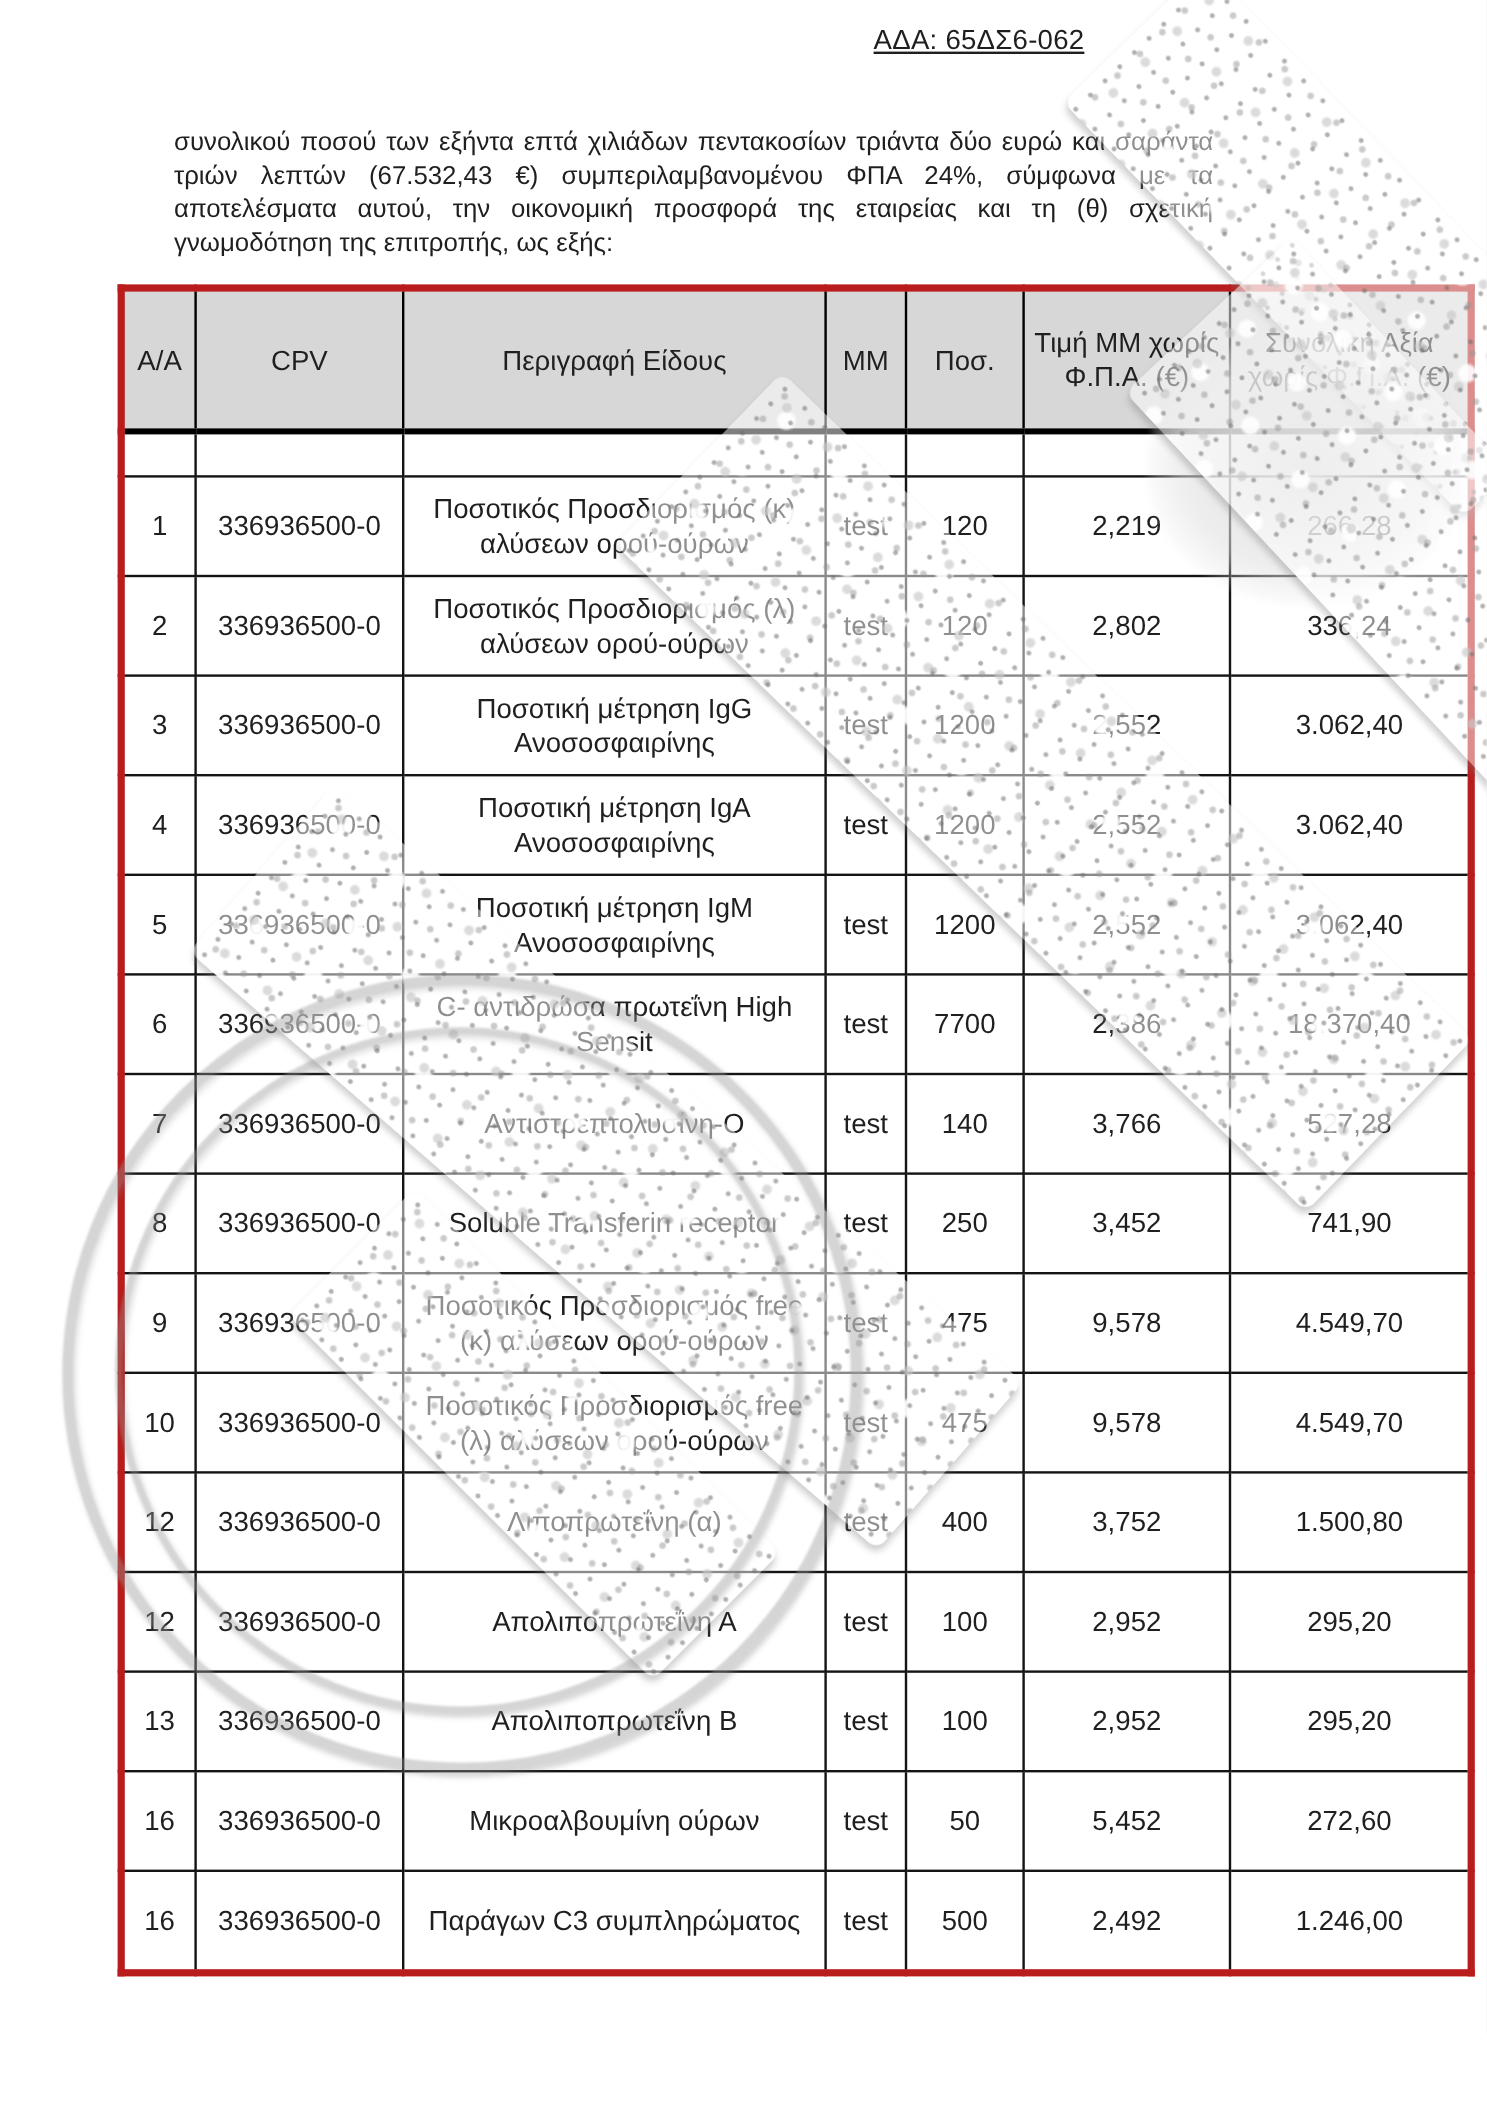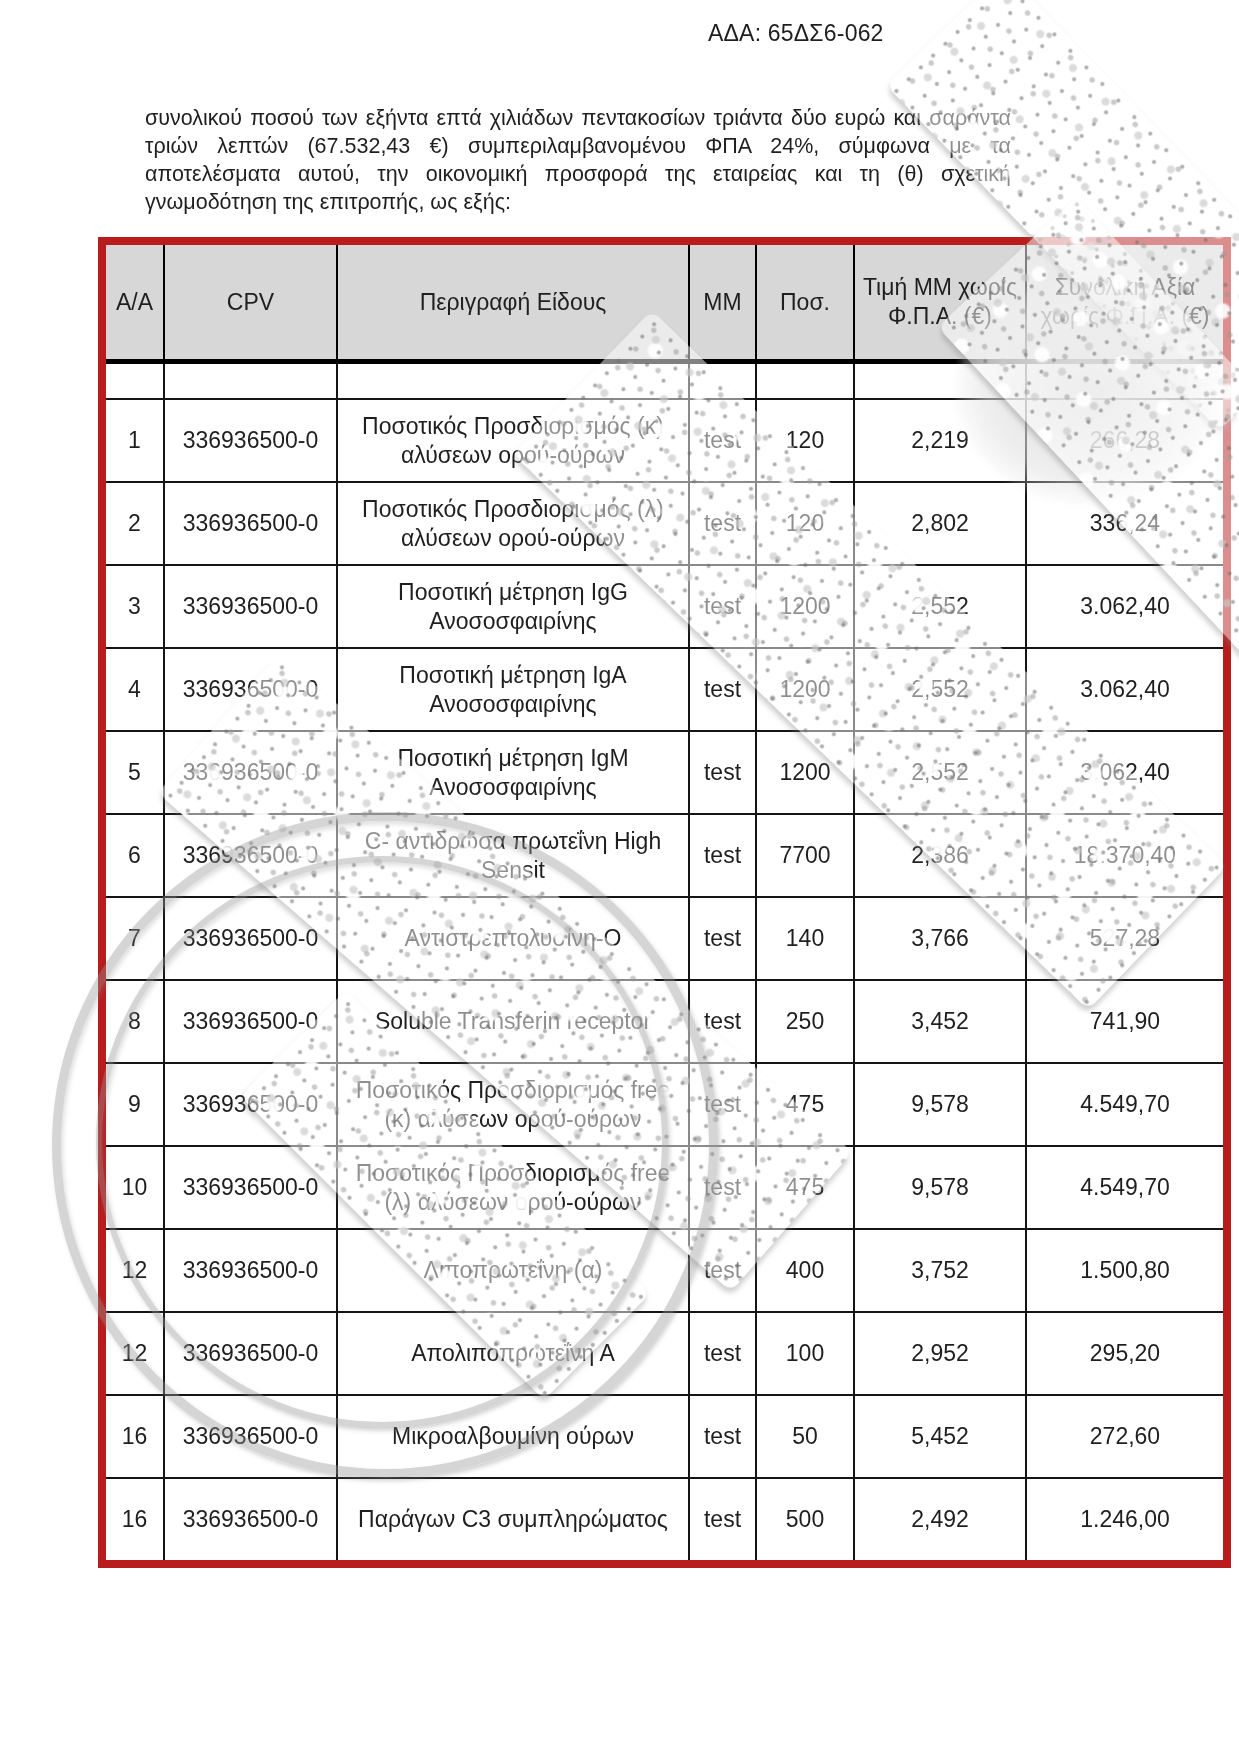--- a/index.html
+++ b/index.html
@@ -10,46 +10,47 @@
     height: 1754px;
     margin: 0 auto;
     background: #ffffff;
     overflow: hidden;
     font-family: "Liberation Sans", sans-serif;
     color: #1f1f1f;
   }
 
   .ada {
     position: absolute;
-    left: 708px;
+    left: 728px;
     top: 20px;
     font-size: 23px;
     letter-spacing: 0.2px;
     white-space: nowrap;
+    text-decoration: underline;
   }
 
   .intro {
     position: absolute;
     left: 145px;
     top: 82px;
     width: 866px;
     font-size: 21.5px;
     line-height: 28px;
     text-align: justify;
   }
 
   
   table.doc-table {
     position: absolute;
     left: 98px;
     top: 237px;
     width: 1125px;
     border-collapse: collapse;
     table-layout: fixed;
-    border: 8px solid #b91c1c;
+    border: 6px solid #b91c1c;
     font-size: 23px;
   }
   col.c-aa    { width: 62px; }
   col.c-cpv   { width: 173px; }
   col.c-desc  { width: 352px; }
   col.c-mm    { width: 67px; }
   col.c-qty   { width: 98px; }
   col.c-price { width: 172px; }
   col.c-total { width: 201px; }
 
@@ -257,20 +258,29 @@
         <tr>
           <td>12</td>
           <td>336936500-0</td>
           <td>Απολιποπρωτεΐνη Α</td>
           <td>test</td>
           <td>100</td>
           <td>2,952</td>
           <td>295,20</td>
         </tr>
         <tr>
+          <td>13</td>
+          <td>336936500-0</td>
+          <td>Απολιποπρωτεΐνη Β</td>
+          <td>test</td>
+          <td>100</td>
+          <td>2,952</td>
+          <td>295,20</td>
+        </tr>
+        <tr>
           <td>16</td>
           <td>336936500-0</td>
           <td>Μικροαλβουμίνη ούρων</td>
           <td>test</td>
           <td>50</td>
           <td>5,452</td>
           <td>272,60</td>
         </tr>
         <tr>
           <td>16</td>

